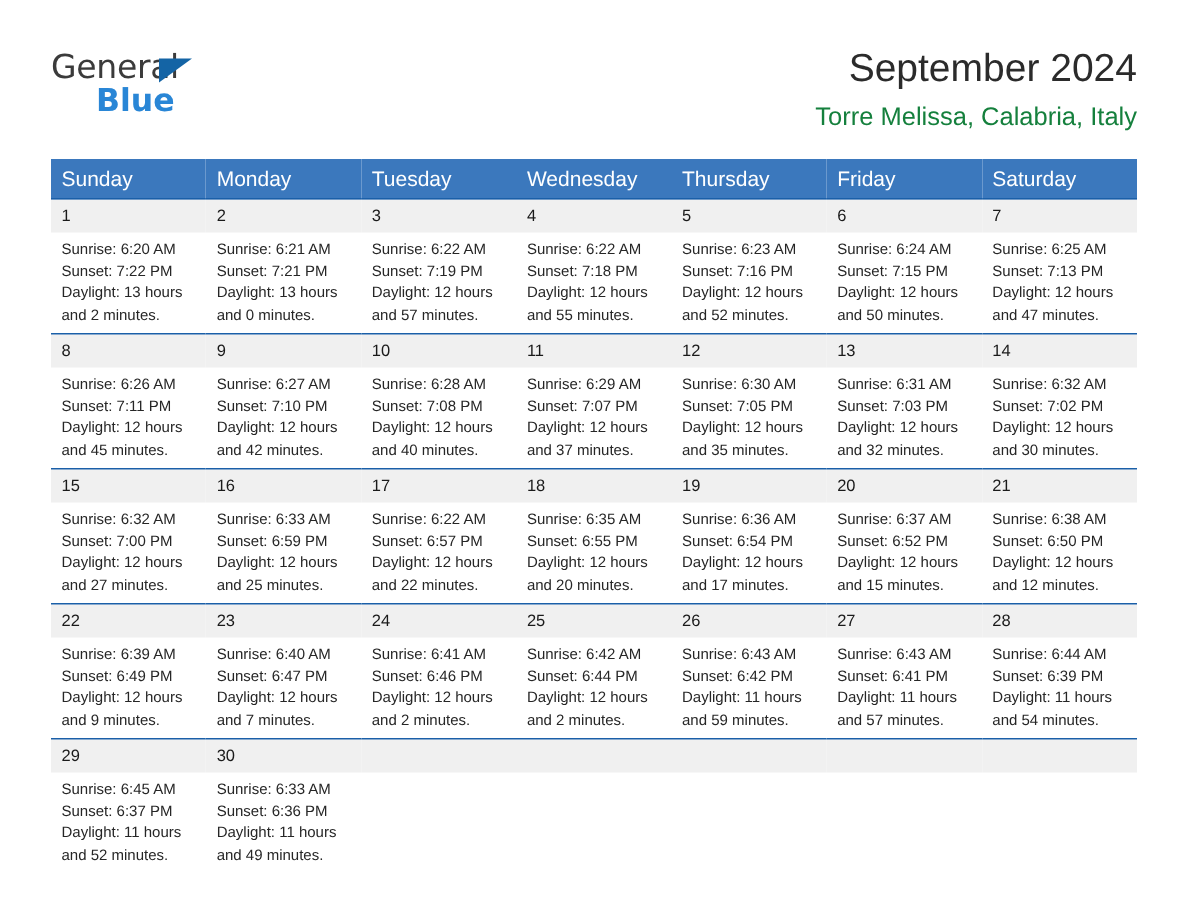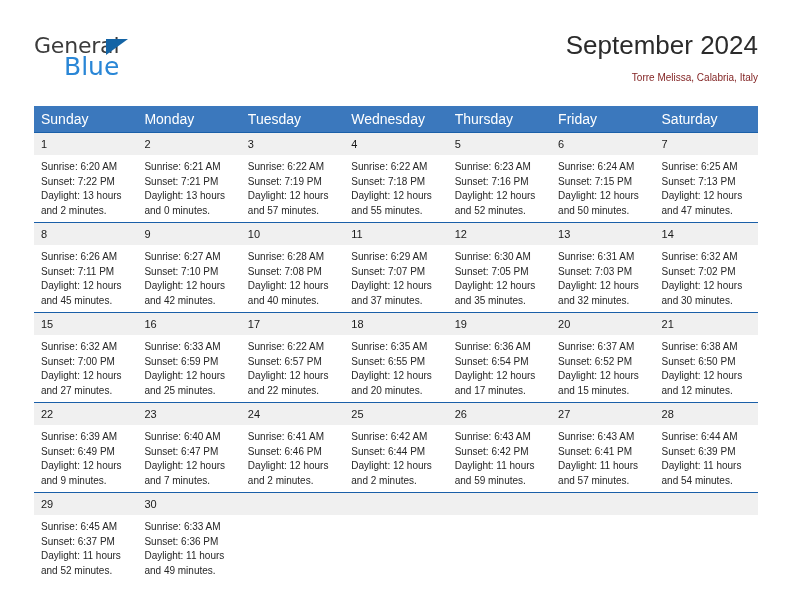--- a/index.html
+++ b/index.html
@@ -55,44 +55,44 @@
     top: 7px;
     width: 0;
     height: 0;
     border-left: 22px solid #1464a5;
     border-bottom: 16px solid transparent;
   }
   .logo-blue {
     position: absolute;
     left: 30px;
     top: 21px;
-    font-size: 25px;
+    font-size: 21px;
     color: #2986d6;
     font-family: "DejaVu Sans", sans-serif;
-    font-weight: 400;
+    font-weight: 700;
     line-height: 28px;
   }
 
   .title-block {
     position: absolute;
     right: 0;
     top: 0;
     text-align: right;
   }
   .cal-title {
     font-size: 26px;
     font-weight: 400;
     color: #2b2b2b;
     line-height: 34px;
     white-space: nowrap;
   }
   .cal-subtitle {
-    font-size: 10px;
+    font-size: 17px;
     font-weight: 400;
-    color: #7f1d1d;
+    color: #15803d;
     line-height: 20px;
     margin-top: 6px;
     white-space: nowrap;
   }
 
   
   .calendar {
     position: absolute;
     left: 34px;
     top: 106px;

